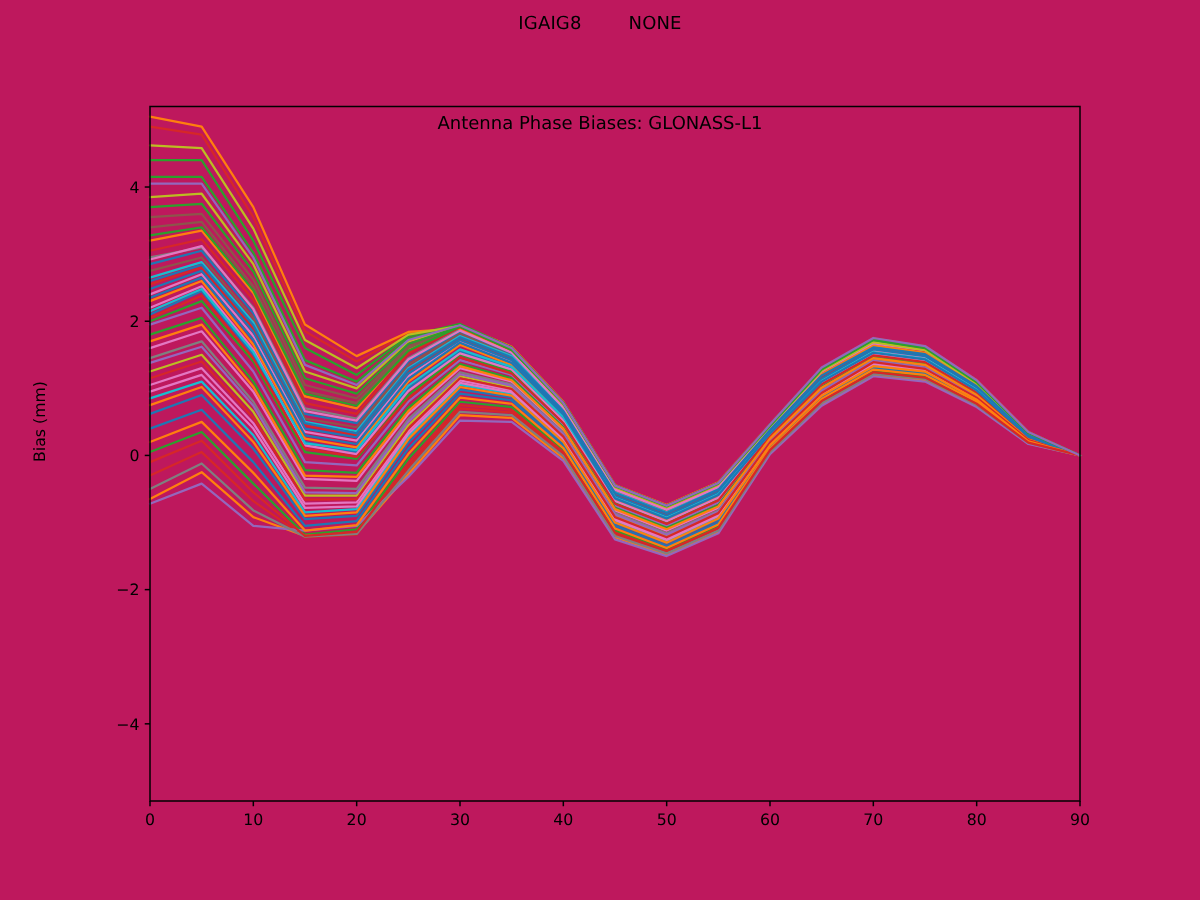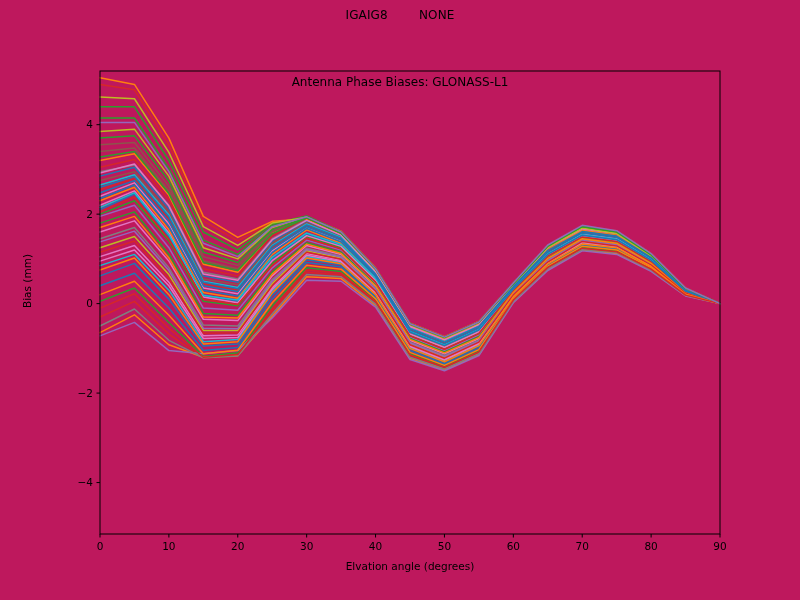--- a/index.html
+++ b/index.html
@@ -165,17 +165,16 @@
         <text x="93" y="396.88695652173914" text-anchor="end" class="tick-text">−2</text>
         <line y1="303.6183574879227" y2="303.6183574879227" x1="96.5" x2="100" stroke="#000" stroke-width="1"></line>
         <text x="93" y="307.4183574879227" text-anchor="end" class="tick-text">0</text>
         <line y1="214.1497584541063" y2="214.1497584541063" x1="96.5" x2="100" stroke="#000" stroke-width="1"></line>
         <text x="93" y="217.9497584541063" text-anchor="end" class="tick-text">2</text>
         <line y1="124.68115942028987" y2="124.68115942028987" x1="96.5" x2="100" stroke="#000" stroke-width="1"></line>
         <text x="93" y="128.48115942028988" text-anchor="end" class="tick-text">4</text>
       </g>
   </svg>
 
-  <div id="xlabel">Elvation angle (degrees)</div>
 
   <div id="ylabel">Bias (mm)</div>
 
 </div>
 
 </body></html>

